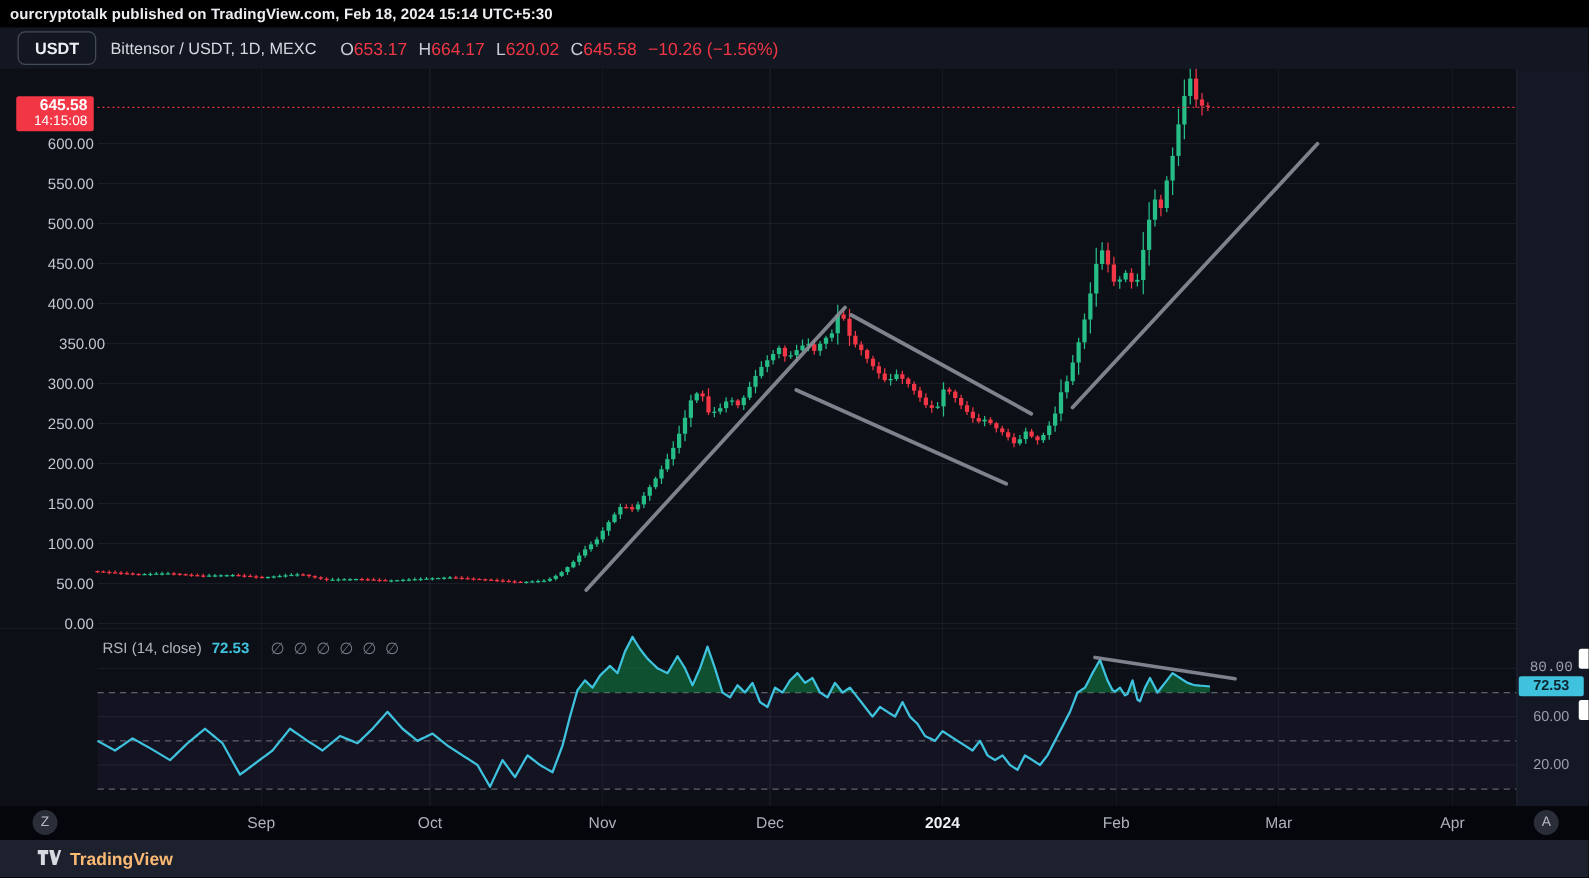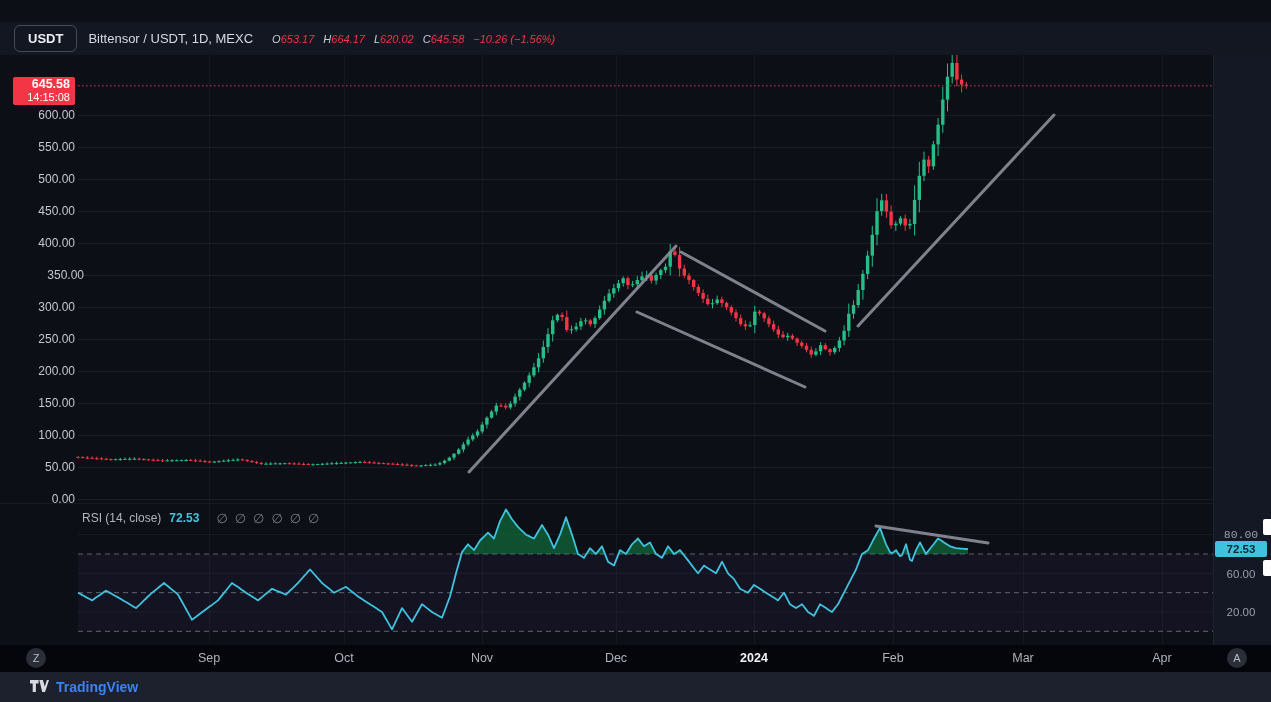--- a/index.html
+++ b/index.html
@@ -9,21 +9,21 @@
   .topbar{position:absolute;left:0;top:0;width:1271px;height:22px;background:#000;
           display:flex;align-items:center;}
   .topbar span{color:#eceef2;font-size:12px;font-weight:700;margin-left:8px;letter-spacing:.1px;}
   
   .toolbar{position:absolute;left:0;top:22px;width:1271px;height:33px;background:#131722;
            display:flex;align-items:center;z-index:5;}
   .symbtn{margin-left:14px;height:25px;padding:0 13px;border:1px solid #454a57;border-radius:6px;
           background:transparent;color:#eceef2;font-size:13px;font-weight:700;
           display:flex;align-items:center;font-family:inherit;}
   .symtitle{color:#d6d9e0;font-size:13px;margin-left:11px;}
-  .ohlc{display:flex;align-items:center;margin-left:10px;font-size:11px;font-style:italic;}
+  .ohlc{display:flex;align-items:center;margin-left:10px;font-size:14px;}
   .ohlc .itm{margin-left:9px;color:#c7ccd6;}
   .ohlc .val{color:#f23645;}
   .ohlc .chg{margin-left:9px;color:#f23645;}
   
   .watermark{position:absolute;left:84px;top:80px;z-index:1;color:#f7c9ac;font-size:79px;
              font-weight:400;letter-spacing:6px;word-spacing:14px;line-height:1;white-space:pre;}
   
   svg.chart{position:absolute;left:0;top:0;z-index:2;pointer-events:none;}
   
   .ylabel{position:absolute;width:72px;text-align:right;color:#c3c7d0;font-size:12px;z-index:3;}
@@ -48,31 +48,34 @@
   .time-axis{position:absolute;left:0;top:645px;width:1271px;height:27px;background:#04060b;z-index:5;}
   .month{position:absolute;top:6px;transform:translateX(-50%);color:#aeb2bc;font-size:12.5px;}
   .month.bold{color:#f0f2f5;font-weight:700;}
   .circbtn{position:absolute;top:3px;width:20px;height:20px;border-radius:50%;background:#2a2e39;
            color:#b7bbc5;font-size:11px;display:flex;align-items:center;justify-content:center;}
   
   .footer{position:absolute;left:0;top:672px;width:1271px;height:30px;background:#1d212d;
           display:flex;align-items:center;z-index:5;}
   .tvlogo{margin-left:30px;display:flex;align-items:center;}
   .tvlogo svg{display:block;}
-  .tvlogo .txt{color:#3b82f6;font-size:14px;font-weight:700;margin-left:7px;}
+  .tvlogo .txt{color:#fdba74;font-size:14px;font-weight:700;margin-left:7px;}
   .hit{position:absolute;z-index:0;}
 </style>
 </head>
 <body>
 
 <div class="stage">
 
   <div class="hit" style="left:0;top:55px;width:1213px;height:590px;"></div>
   <div class="hit" style="left:0;top:55px;width:78px;height:590px;"></div>
 
+  <div class="topbar">
+    <span>ourcryptotalk published on TradingView.com, Feb 18, 2024 15:14 UTC+5:30</span>
+  </div>
 
   <div class="toolbar">
     <div class="symbtn">USDT</div>
     <span class="symtitle">Bittensor / USDT, 1D, MEXC</span>
     <div class="ohlc">
       <span id="ohlc-items" style="display:flex;">
           <span class="itm">O<span class="val">653.17</span></span>
           <span class="itm">H<span class="val">664.17</span></span>
           <span class="itm">L<span class="val">620.02</span></span>
           <span class="itm">C<span class="val">645.58</span></span>

